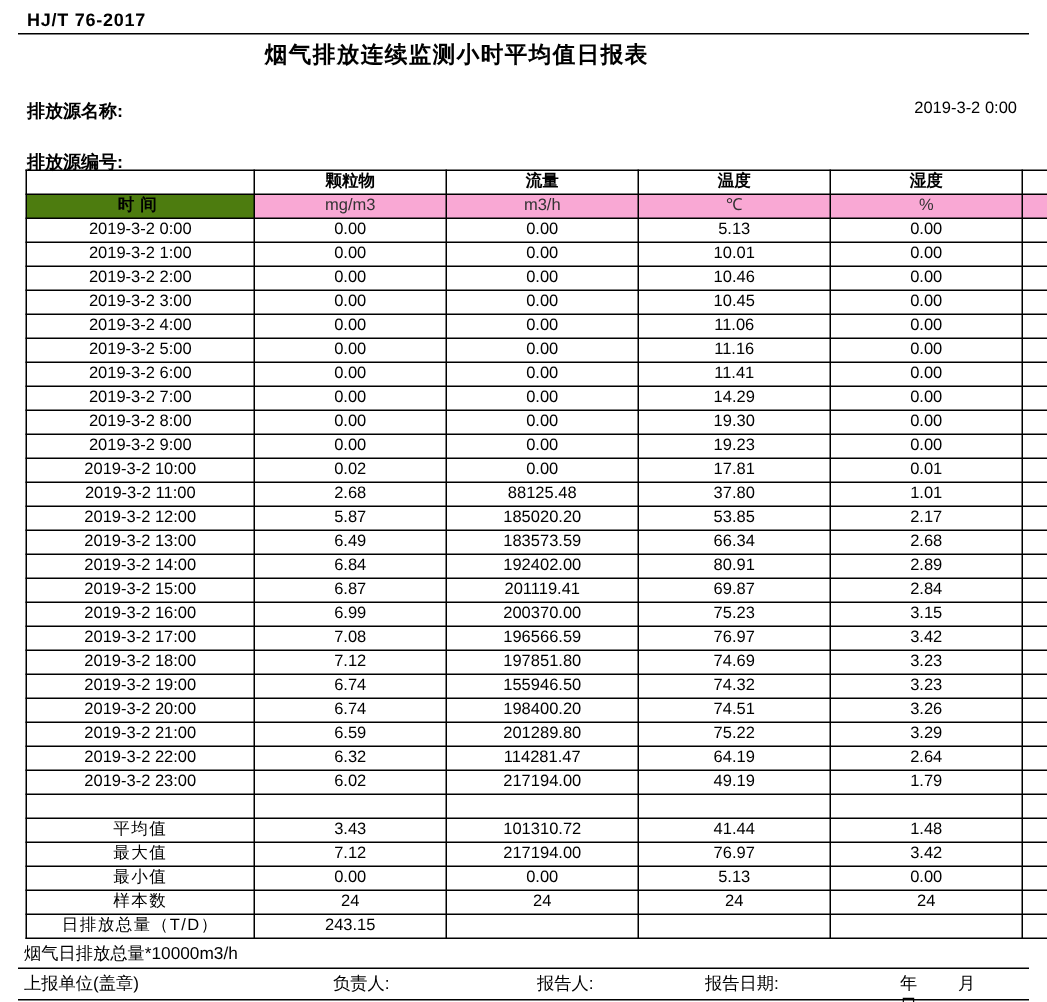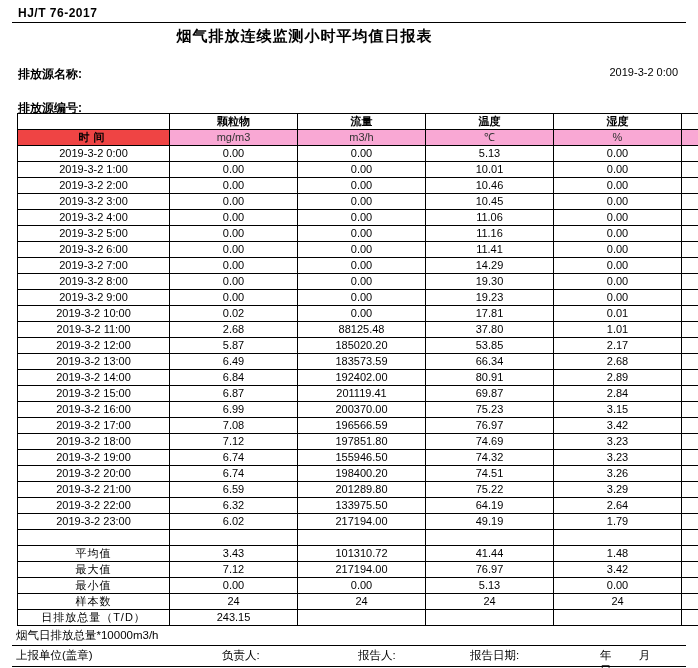--- a/index.html
+++ b/index.html
@@ -93,21 +93,21 @@
     line-height: 26px;
     font-size: 12px;
     font-weight: bold;
   }
   td.hdr-unit {
     background: #f9a8d4;
     font-size: 10px;
     color: #333;
   }
   td.hdr-time {
-    background: #ef4444;
+    background: #4d7c0f;
     font-size: 12px;
     font-weight: bold;
     letter-spacing: 4px;
   }
   td.blank-row {
     height: 14px;
   }
   td.summary-label {
     font-size: 11px;
     letter-spacing: 1px;
@@ -382,21 +382,21 @@
         <td>2019-3-2 21:00</td>
         <td>6.59</td>
         <td>201289.80</td>
         <td>75.22</td>
         <td>3.29</td>
         <td>177.06</td>
       </tr>
       <tr>
         <td>2019-3-2 22:00</td>
         <td>6.32</td>
-        <td>133975.50</td>
+        <td>114281.47</td>
         <td>64.19</td>
         <td>2.64</td>
         <td>67.90</td>
       </tr>
       <tr>
         <td>2019-3-2 23:00</td>
         <td>6.02</td>
         <td>217194.00</td>
         <td>49.19</td>
         <td>1.79</td>

